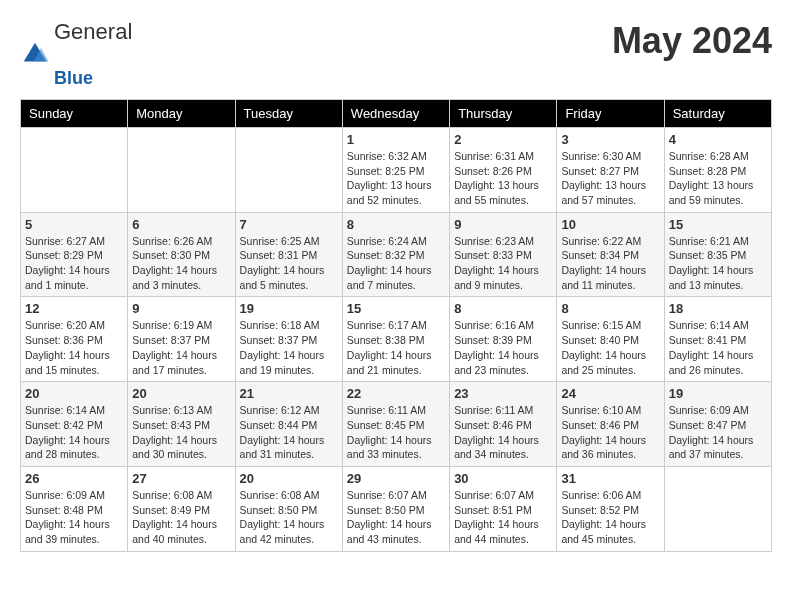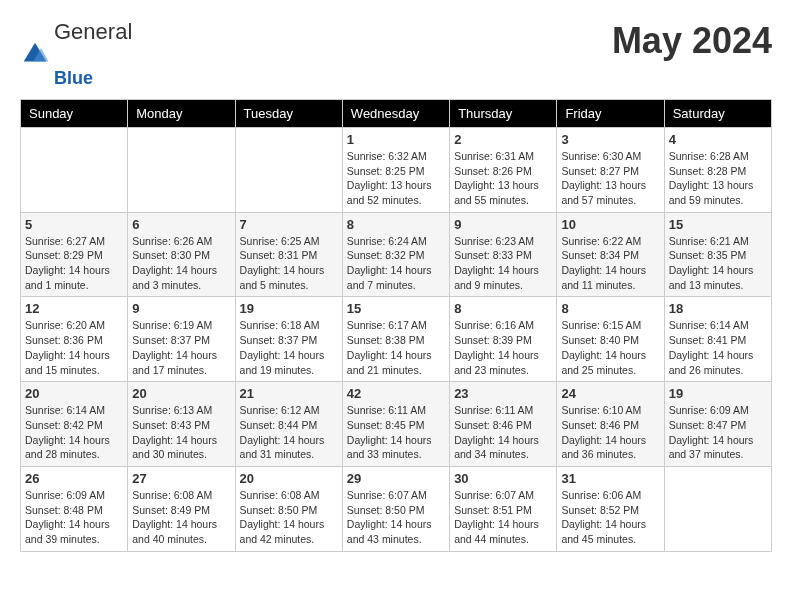--- a/index.html
+++ b/index.html
@@ -213,21 +213,21 @@
         </td>
         <td>
           <div class="day-number">20</div>
           <div class="day-info">Sunrise: 6:13 AM<br>Sunset: 8:43 PM<br>Daylight: 14 hours<br>and 30 minutes.</div>
         </td>
         <td>
           <div class="day-number">21</div>
           <div class="day-info">Sunrise: 6:12 AM<br>Sunset: 8:44 PM<br>Daylight: 14 hours<br>and 31 minutes.</div>
         </td>
         <td>
-          <div class="day-number">42</div>
+          <div class="day-number">22</div>
           <div class="day-info">Sunrise: 6:11 AM<br>Sunset: 8:45 PM<br>Daylight: 14 hours<br>and 33 minutes.</div>
         </td>
         <td>
           <div class="day-number">23</div>
           <div class="day-info">Sunrise: 6:11 AM<br>Sunset: 8:46 PM<br>Daylight: 14 hours<br>and 34 minutes.</div>
         </td>
         <td>
           <div class="day-number">24</div>
           <div class="day-info">Sunrise: 6:10 AM<br>Sunset: 8:46 PM<br>Daylight: 14 hours<br>and 36 minutes.</div>
         </td>

